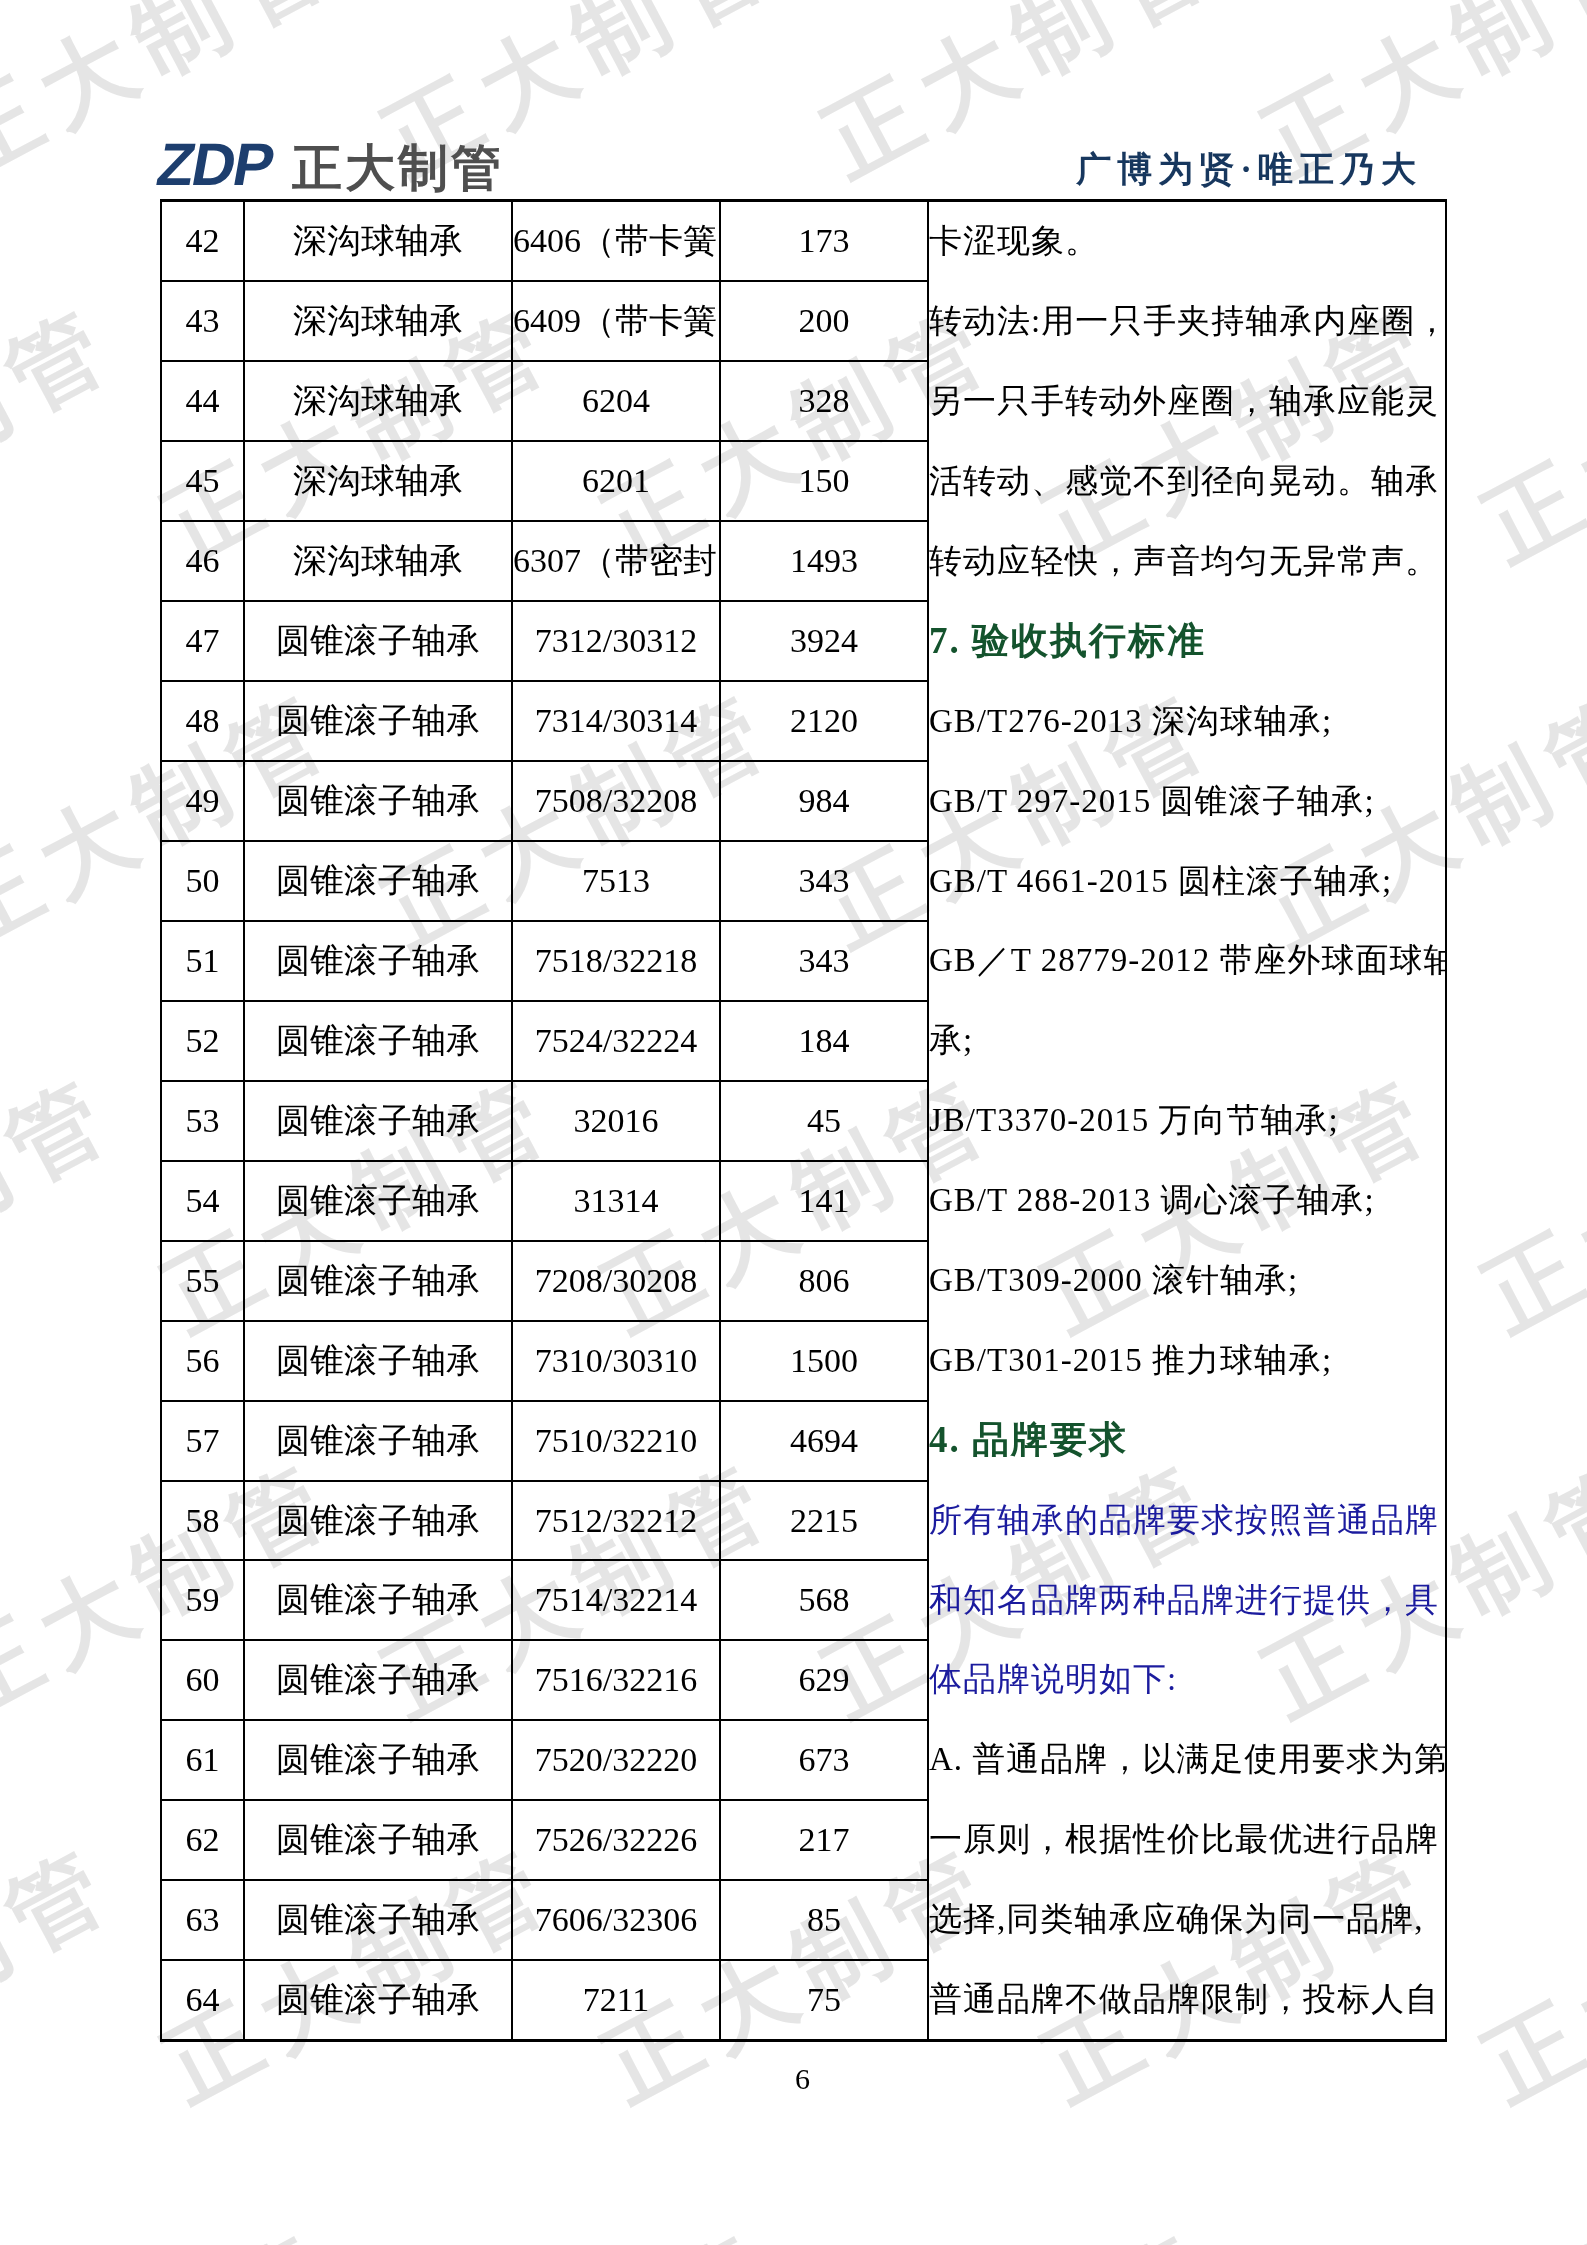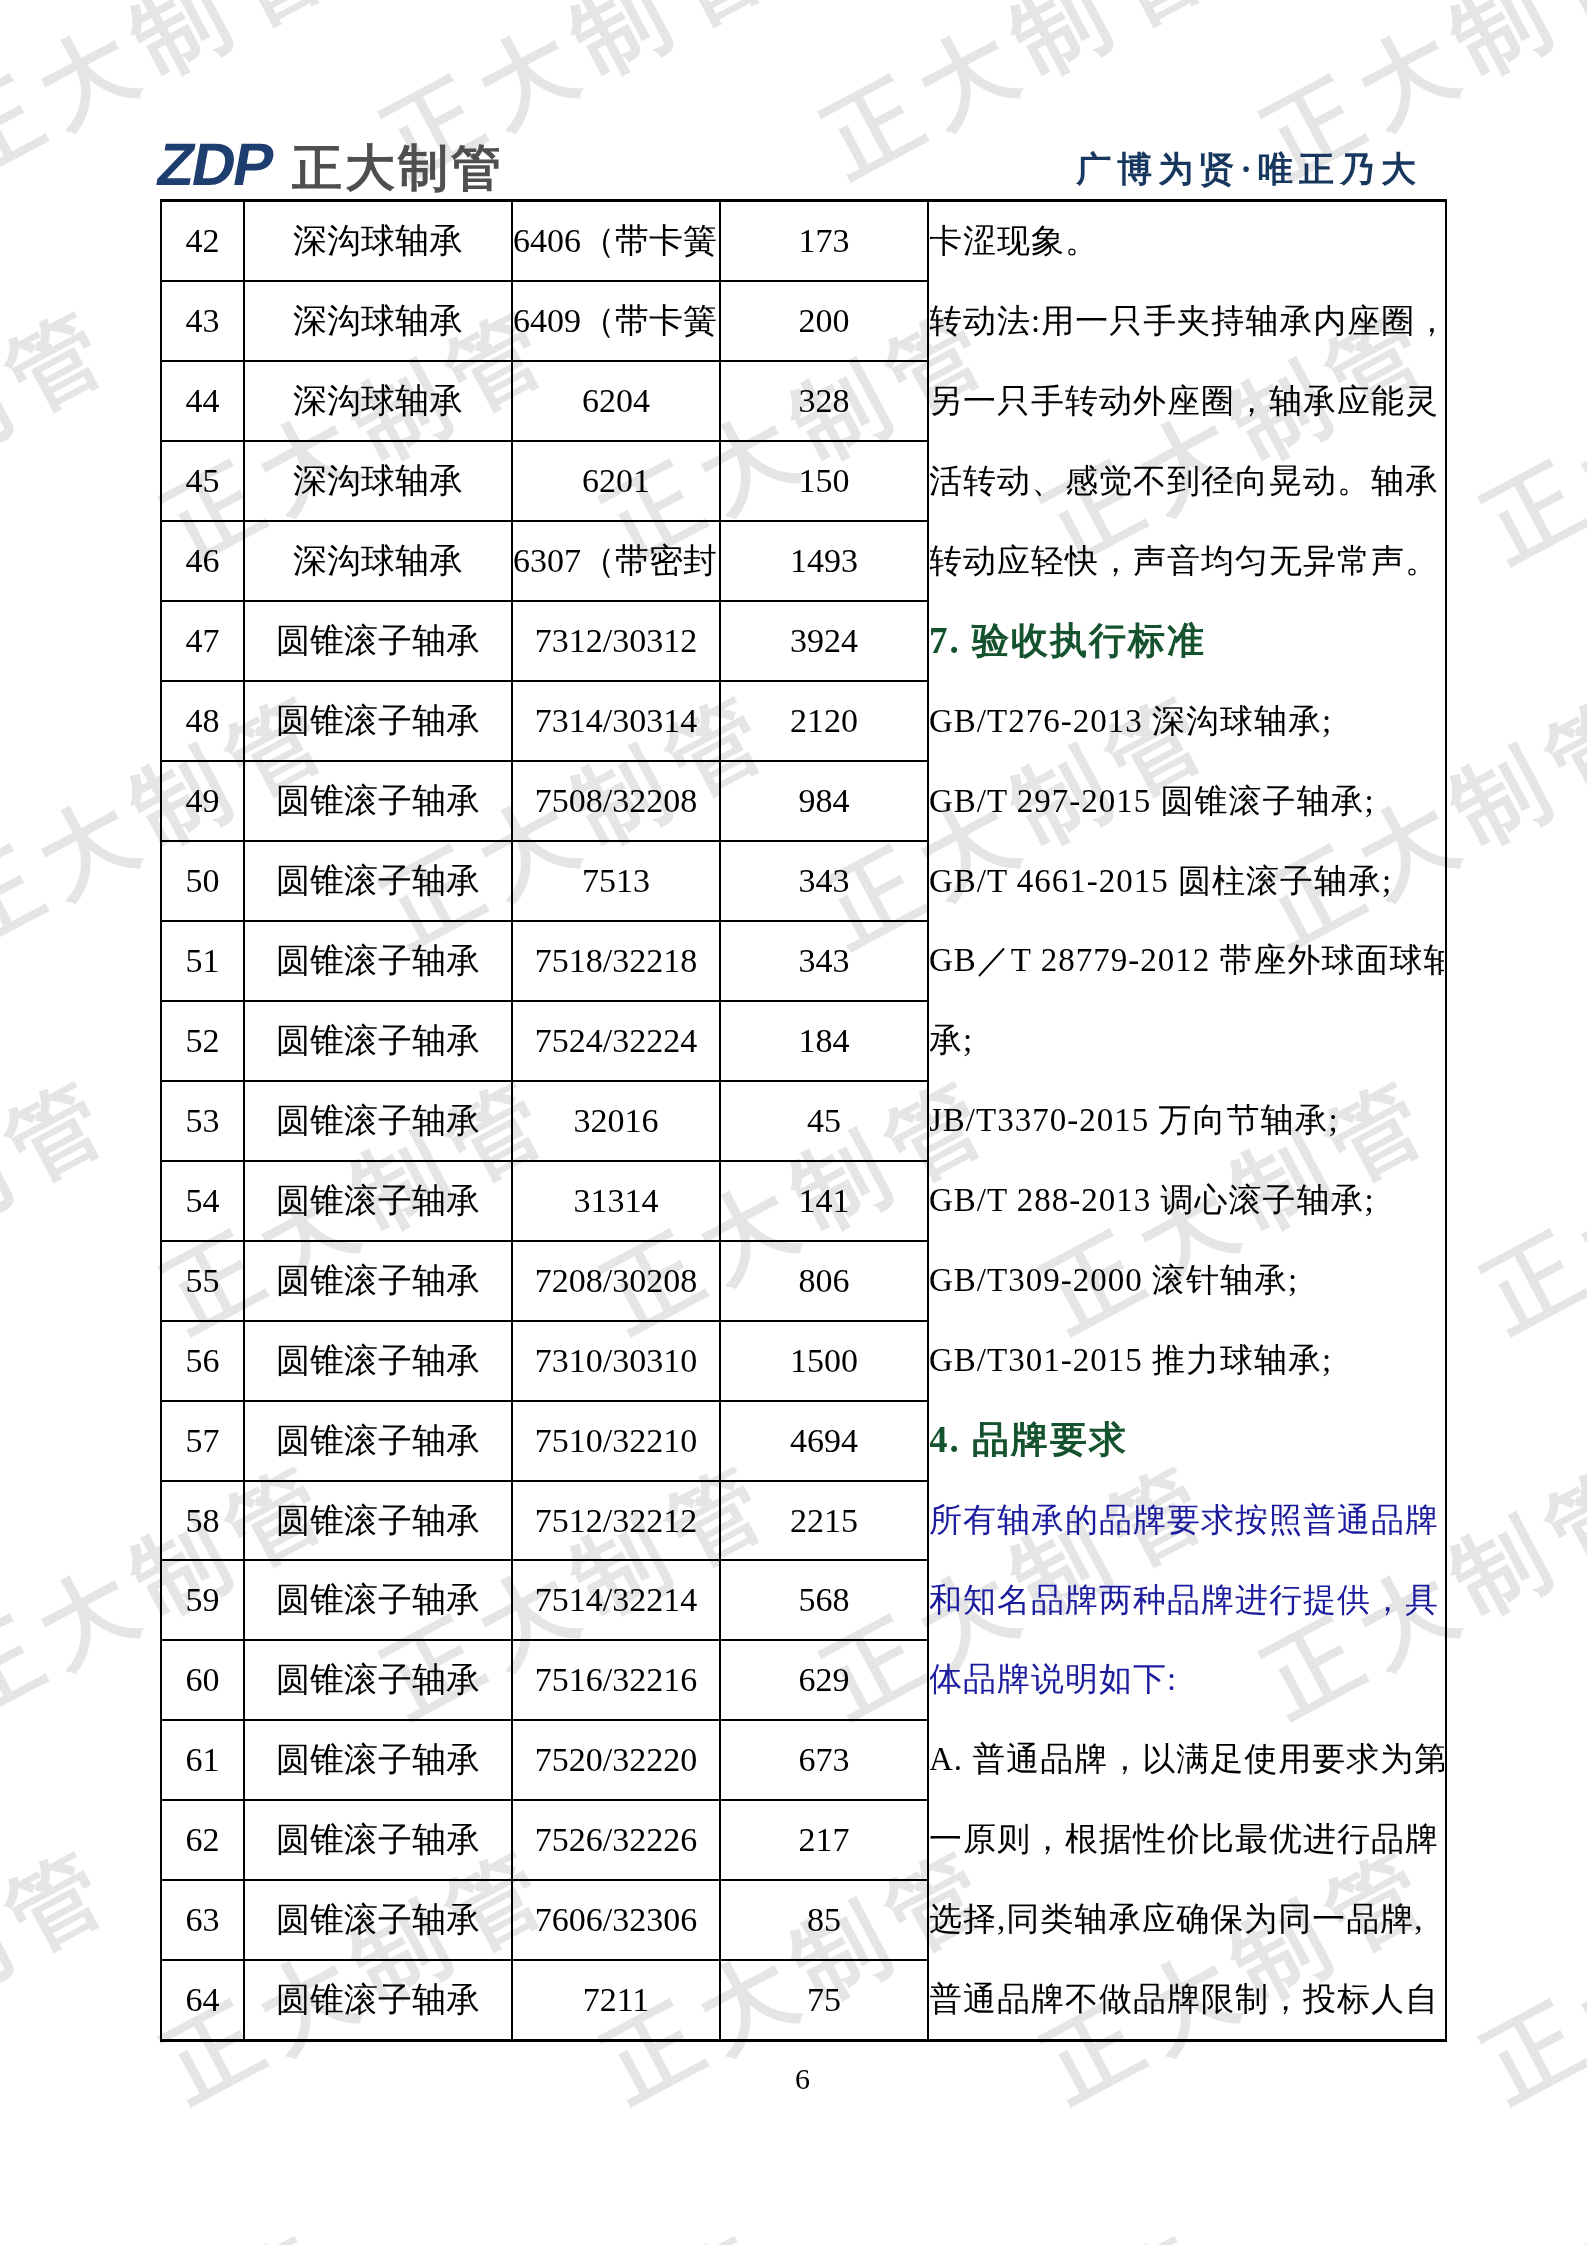--- a/index.html
+++ b/index.html
@@ -58,21 +58,20 @@
     text-align:center;vertical-align:middle;
     font-size:34px;
     padding:0;
     height:75.9px; 
     white-space:nowrap;
     overflow:hidden;
   }
   td.notes-cell{
     text-align:left;vertical-align:top;
     padding:0 22px 0 24px;
-    border-radius:12px;
   }
   .note-line{
     height:79.9px;
     display:flex;align-items:center;
     font-size:33px;
     letter-spacing:1px;
     white-space:nowrap;
   }
   .note-line.heading{color:#14532d;font-weight:700;font-size:37px;letter-spacing:2px;}
   .note-line.blue{color:#1b1b9e;font-weight:400;}

